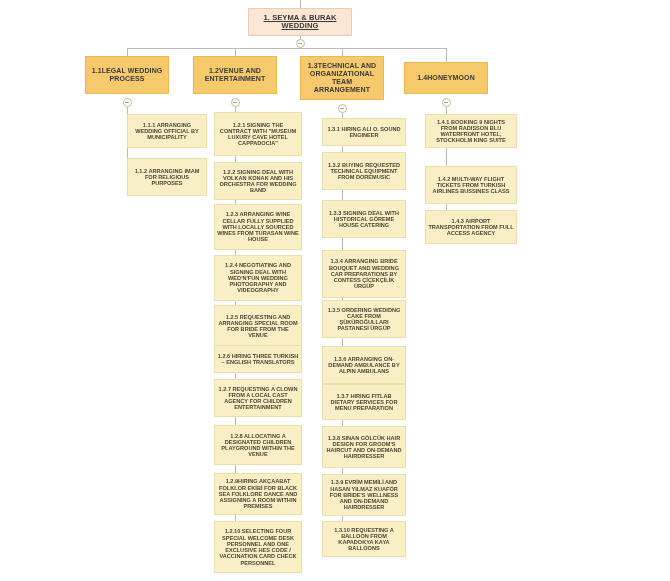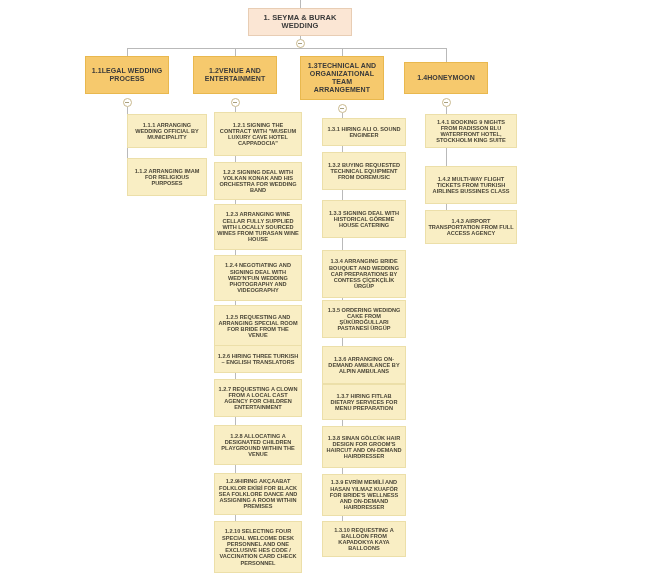--- a/index.html
+++ b/index.html
@@ -76,21 +76,21 @@
     left:1.5px;top:3px;
     width:4px;height:1px;
     background:#a9a07e;
   }
 </style>
 </head>
 <body>
 
 <div id="canvas">
     <div class="ln v" style="left: 300px; top: 0px; height: 8px;"></div>
-    <div class="node root" style="left: 248px; top: 8px; width: 104px; height: 28px;">
+    <div class="node root" style="left: 248px; top: 8px; width: 104px; height: 28px; text-decoration: underline;">
       <span>1. SEYMA &amp; BURAK WEDDING</span>
     </div>
     <div class="ln v" style="left: 300px; top: 36px; height: 12px;"></div>
     <div class="toggle" style="left: 295.5px; top: 38.5px;"></div>
     <div class="ln h" style="left: 127px; top: 48px; width: 319px;"></div>
     <div class="ln v" style="left: 127px; top: 48px; height: 8px;"></div>
     <div class="node lvl2" style="left: 85px; top: 56px; width: 84px; height: 38px;">
       <span>1.1LEGAL WEDDING PROCESS</span>
     </div>
     <div class="toggle" style="left: 122.5px; top: 97.5px;"></div>

